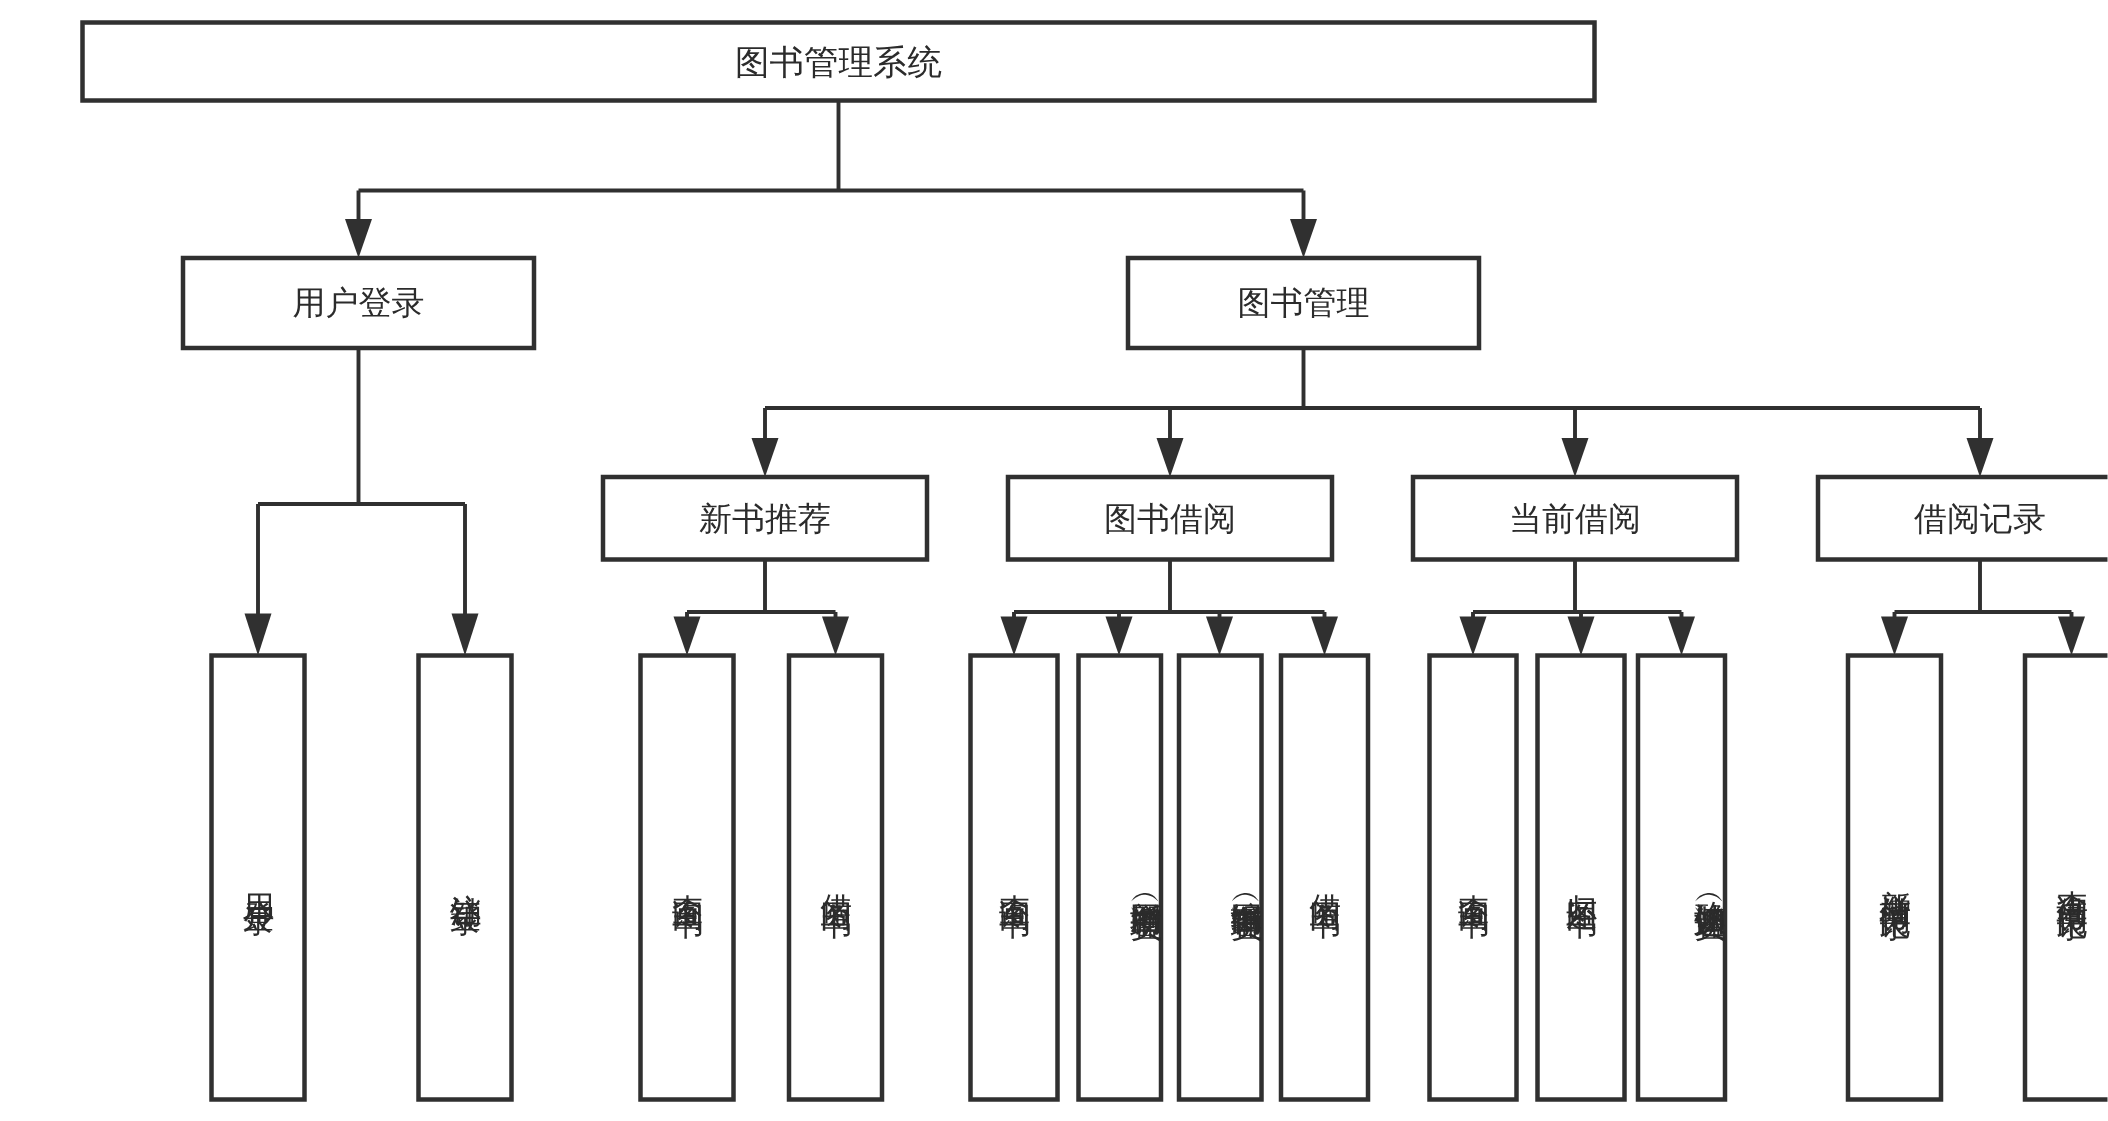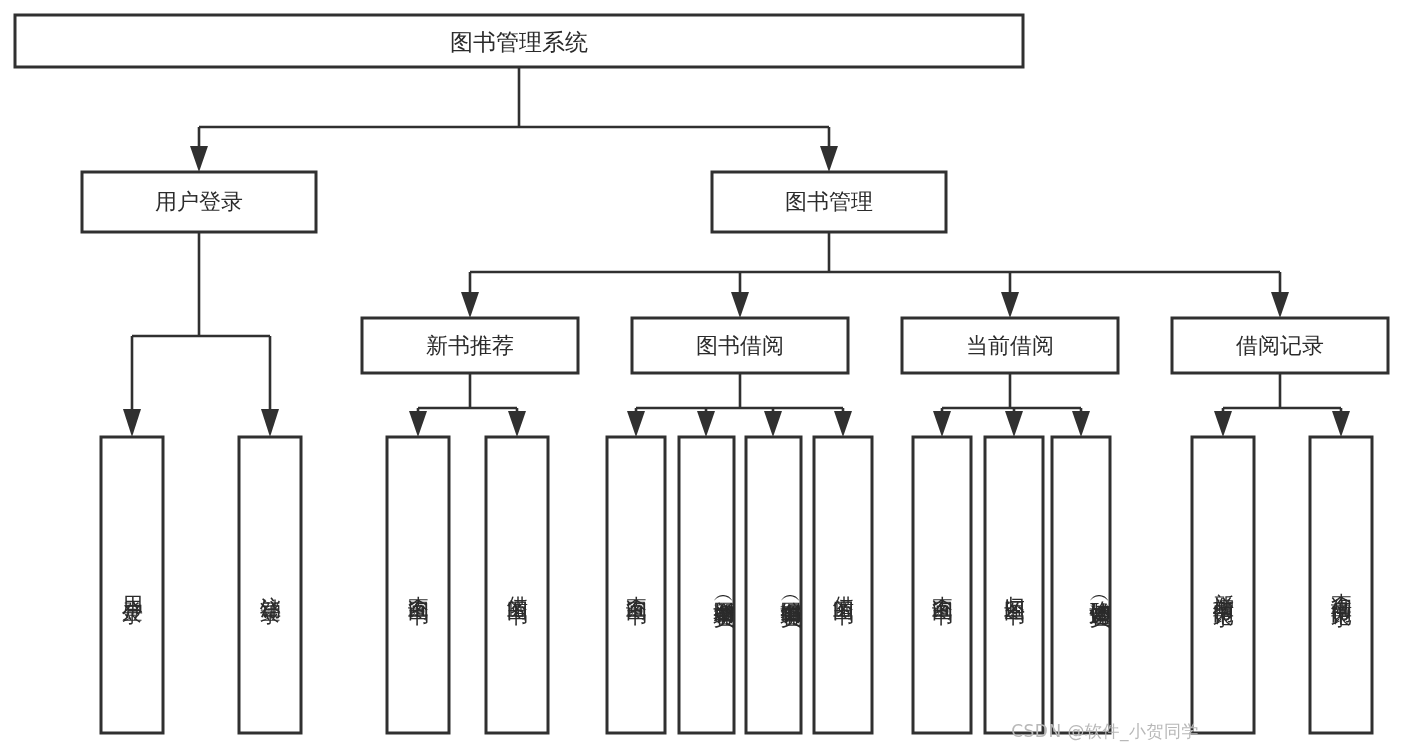--- a/index.html
+++ b/index.html
@@ -11,20 +11,21 @@
     width: 1405px;
     height: 747px;
     font-family: "DejaVu Sans", "Liberation Sans", sans-serif;
     overflow: hidden;
   }
   #diagram-root {
     position: relative;
     width: 1207px;
     height: 747px;
     background: #ffffff;
+    margin-left: 40px;
   }
   svg#tree-svg {
     position: absolute;
     left: 0;
     top: 0;
     width: 1405px;
     height: 747px;
   }
   .node-box {
     fill: #ffffff;
@@ -233,15 +234,14 @@
   <div class="leaf-label" style="left:913px; top:437px; width:58px; height:296px;">查询图书</div>
 
   <div class="leaf-label" style="left:985px; top:437px; width:58px; height:296px;">归还图书</div>
 
   <div class="leaf-label" style="left:1052px; top:437px; width:58px; height:296px; align-items:flex-start; padding-top:6px; box-sizing:border-box; letter-spacing:1px;">确认归还（管理员）</div>
 
   <div class="leaf-label" style="left:1192px; top:437px; width:62px; height:296px;">新增借阅记录</div>
 
   <div class="leaf-label" style="left:1310px; top:437px; width:62px; height:296px;">查询借阅记录</div>
 
-  <div class="watermark">CSDN @软件_小贺同学</div>
 
 </div>
 
 </body></html>

